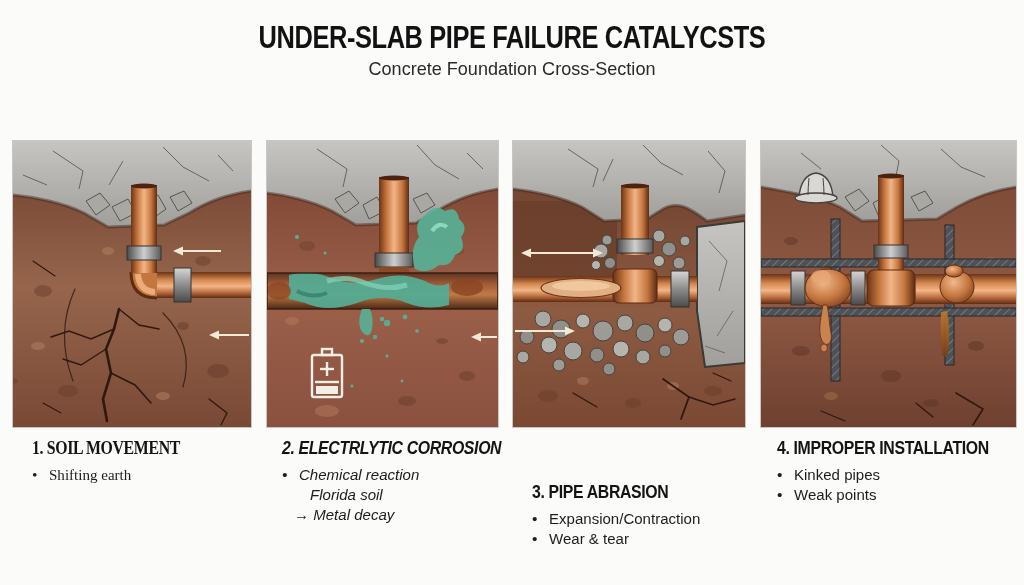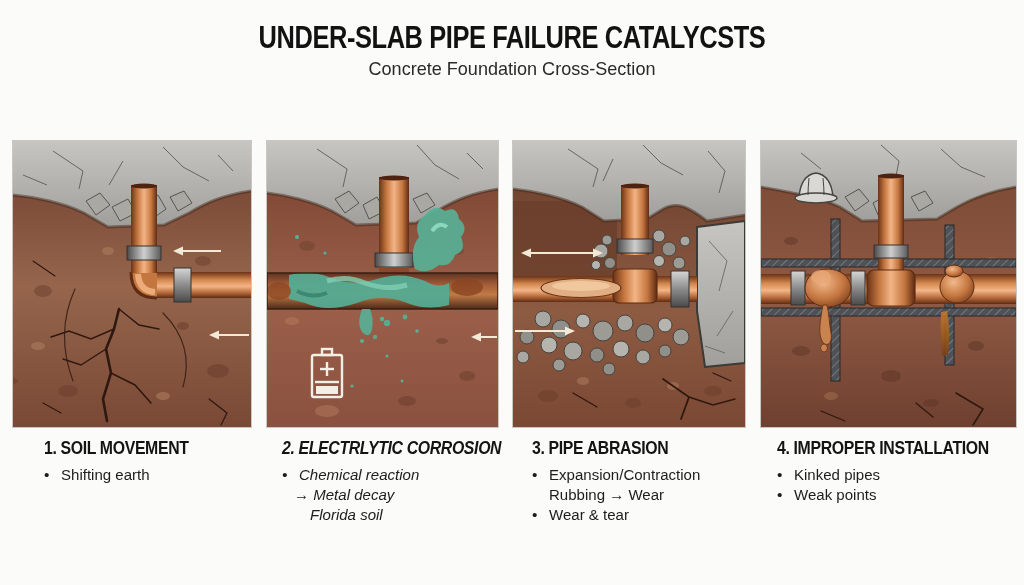--- a/index.html
+++ b/index.html
@@ -368,53 +368,49 @@
         <path d="M62,164 C59,180 57,192 61,200 C65,207 72,203 70,192 C68,182 68,172 66,164 Z" fill="#c9834e" stroke="#6b3317" stroke-width="0.9"></path>
         <ellipse cx="63" cy="207" rx="3.4" ry="4" fill="#c9834e" stroke="#6b3317" stroke-width="0.8"></ellipse>
       </g>
       <g>
         <ellipse cx="196" cy="146" rx="17" ry="16" fill="url(#bulge)" stroke="#5e2b13" stroke-width="1"></ellipse>
         <ellipse cx="193" cy="130" rx="9" ry="6" fill="url(#bulge)" stroke="#5e2b13" stroke-width="1"></ellipse>
       </g>
     </svg>
   </div>
 
-  <div class="caption" style="left:24px;width:240px;">
+  <div class="caption" style="left:12px;width:240px;font-family:Liberation Serif, serif;">
     <h3 class="cap-heading">1. SOIL MOVEMENT</h3>
     <div class="cap-line">
       <span class="cap-bullet">•</span>
       <span class="cap-text">Shifting earth</span>
     </div>
   </div>
 
   <div class="caption" style="left:266px;width:233px;padding-left:16px;font-style:italic;">
     <h3 class="cap-heading">2. ELECTRLYTIC CORROSION</h3>
     <div class="cap-line">
       <span class="cap-bullet">•</span>
       <span class="cap-text">Chemical reaction</span>
     </div>
     <div class="cap-line">
+      <span class="cap-bullet" style="width:28px;flex-basis:28px;"></span>
+      <span class="cap-text">Florida soil</span>
+    </div>
+    <div class="cap-line">
       <span class="cap-bullet" style="width:12px;flex-basis:12px;"></span>
       <span class="cap-text">→ Metal decay</span>
     </div>
-    <div class="cap-line">
-      <span class="cap-bullet" style="width:28px;flex-basis:28px;"></span>
-      <span class="cap-text">Florida soil</span>
-    </div>
-  </div>
-
-  <div class="caption" style="left:512px;width:234px;">
+  </div>
+
+  <div class="caption" style="left:512px;width:234px;margin-top:44px;">
     <h3 class="cap-heading">3. PIPE ABRASION</h3>
     <div class="cap-line">
       <span class="cap-bullet">•</span>
       <span class="cap-text">Expansion/Contraction</span>
-    </div>
-    <div class="cap-line">
-      <span class="cap-bullet"></span>
-      <span class="cap-text">Rubbing → Wear</span>
     </div>
     <div class="cap-line">
       <span class="cap-bullet">•</span>
       <span class="cap-text">Wear &amp; tear</span>
     </div>
   </div>
 
   <div class="caption" style="left:760px;width:257px;padding-left:17px;">
     <h3 class="cap-heading">4. IMPROPER INSTALLATION</h3>
     <div class="cap-line">

